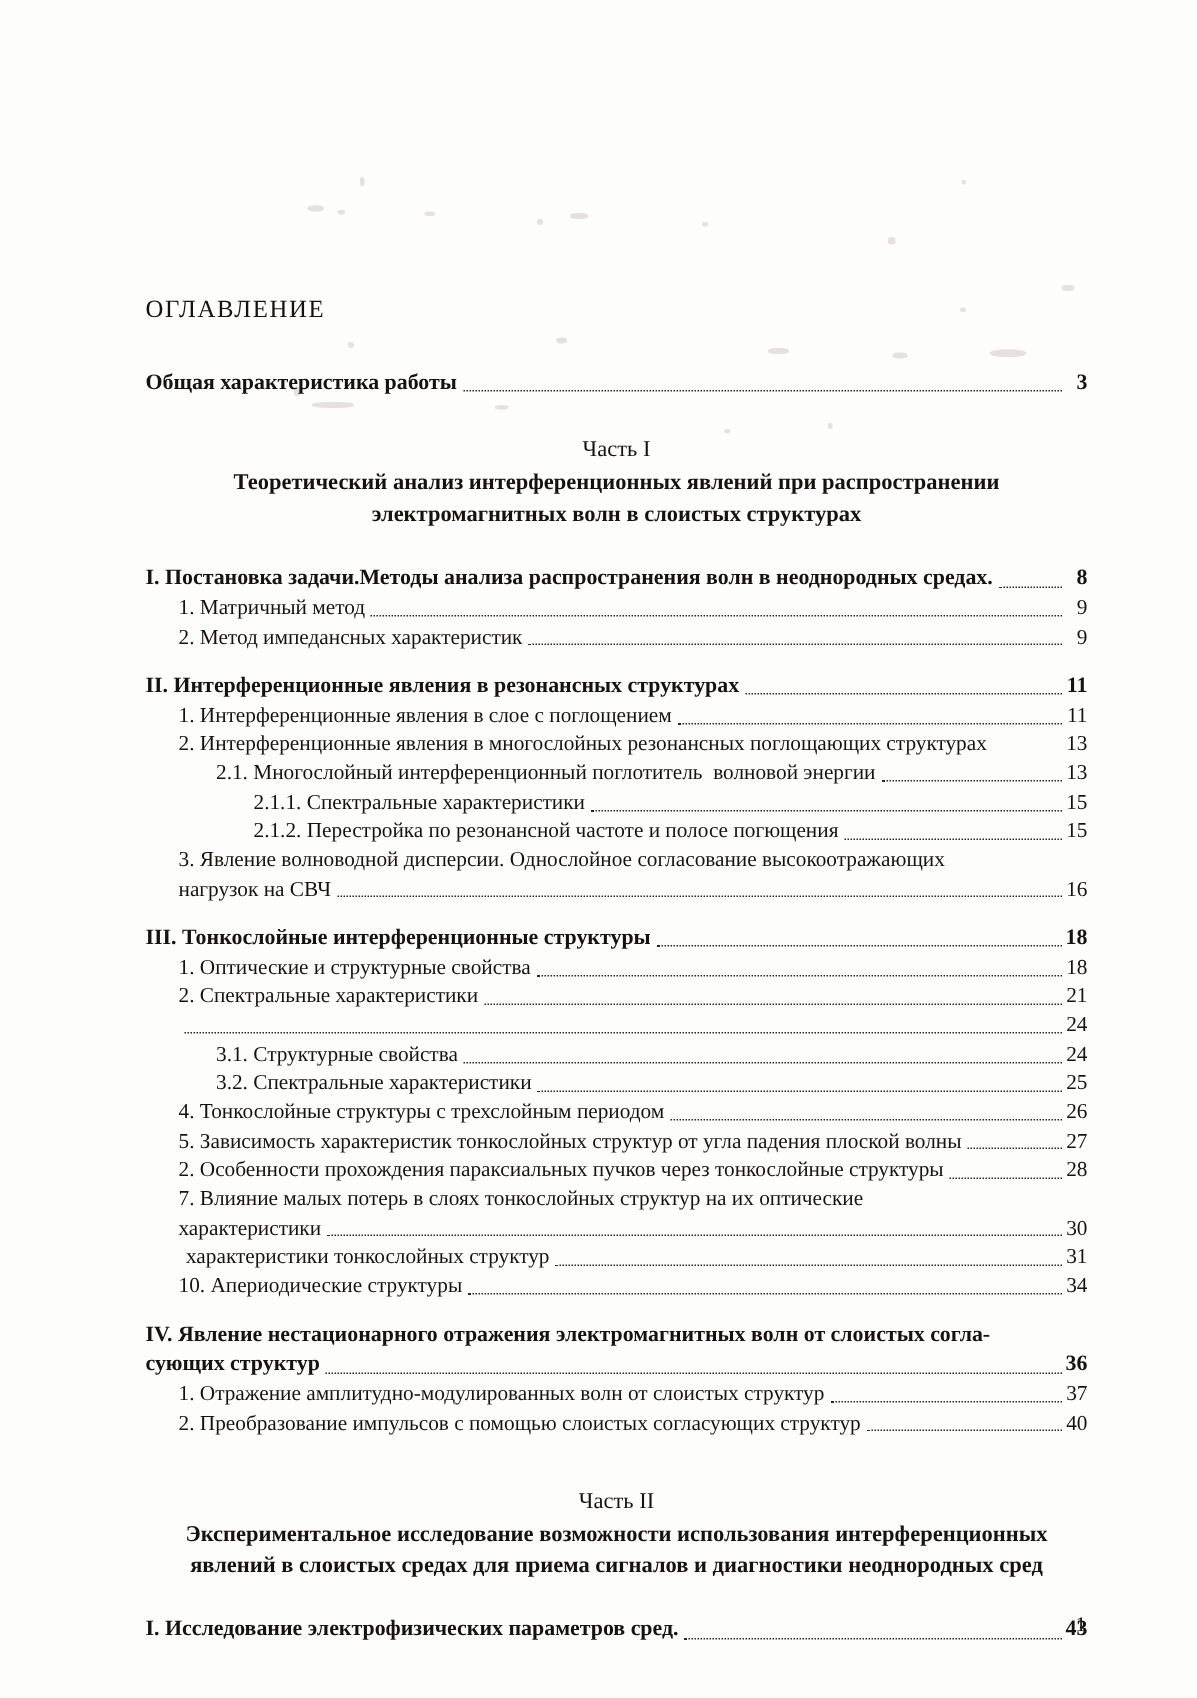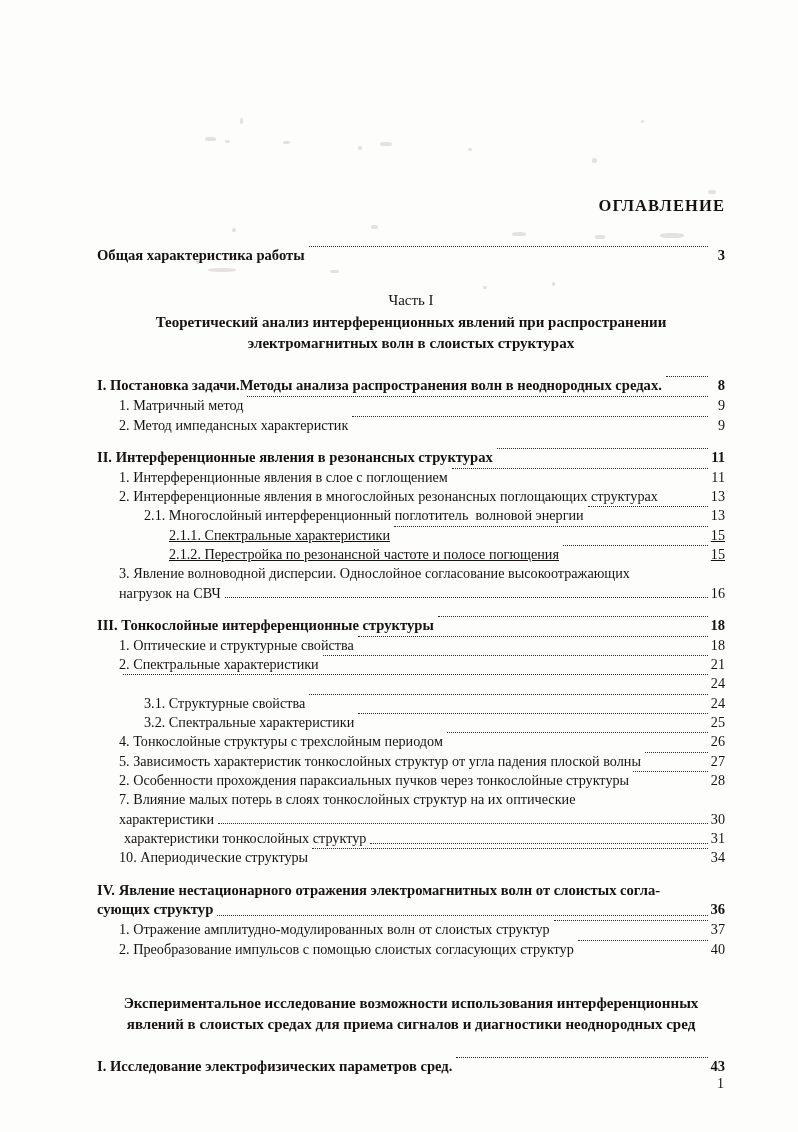--- a/index.html
+++ b/index.html
@@ -30,30 +30,31 @@
   }
 
   #content {
     position: absolute;
     left: 97px;
     top: 196px;
     width: 628px;
   }
 
   .doc-title {
-    text-align: right;
-    font-weight: bold;
+    text-align: left;
+    font-weight: normal;
     font-size: 16.5px;
     letter-spacing: 1.1px;
     margin: 0 0 30px 0;
   }
 
   
   .entry {
     display: flex;
+    align-items: flex-end;
     font-size: 14.2px;
     line-height: 1.36;
     margin: 0;
   }
   .entry .etext {
     flex: 0 1 auto;
     white-space: pre-wrap;
   }
   .entry .leader {
     flex: 1 1 auto;
@@ -83,21 +84,21 @@
   }
   .entry.wrap .l2 {
     display: flex;
     align-items: flex-end;
   }
 
   
   .lvl-roman { font-weight: bold; font-size: 14.6px; margin-top: 13px; }
   .lvl-1 { margin-left: 22px; }
   .lvl-2 { margin-left: 47px; }
-  .lvl-3 { margin-left: 72px; text-decoration: underline; }
+  .lvl-3 { margin-left: 72px; }
 
   .hang-0  .l2 { margin-left: 0; }
   .hang-1  .l2 { margin-left: 5px; }
 
   
   .part {
     text-align: center;
     margin: 26px 0 22px 0;
   }
   .part .part-num {
@@ -294,20 +295,21 @@
           <span class="pageno">37</span>
         </div>
         <div class="entry lvl-1">
           <span class="etext">2. Преобразование импульсов с помощью слоистых согласующих структур</span>
           <span class="leader"></span>
           <span class="pageno">40</span>
         </div>
       </div>
 
     <div class="part" style="margin-top:34px;">
+      <div class="part-num">Часть II</div>
       <div class="part-title">Экспериментальное исследование возможности использования интерференционных явлений в слоистых средах для приема сигналов и диагностики неоднородных сред</div>
     </div>
 
     <div id="part2-list">
         <div class="entry lvl-roman">
           <span class="etext">I. Исследование электрофизических параметров сред.</span>
           <span class="leader"></span>
           <span class="pageno">43</span>
         </div>
       </div>

